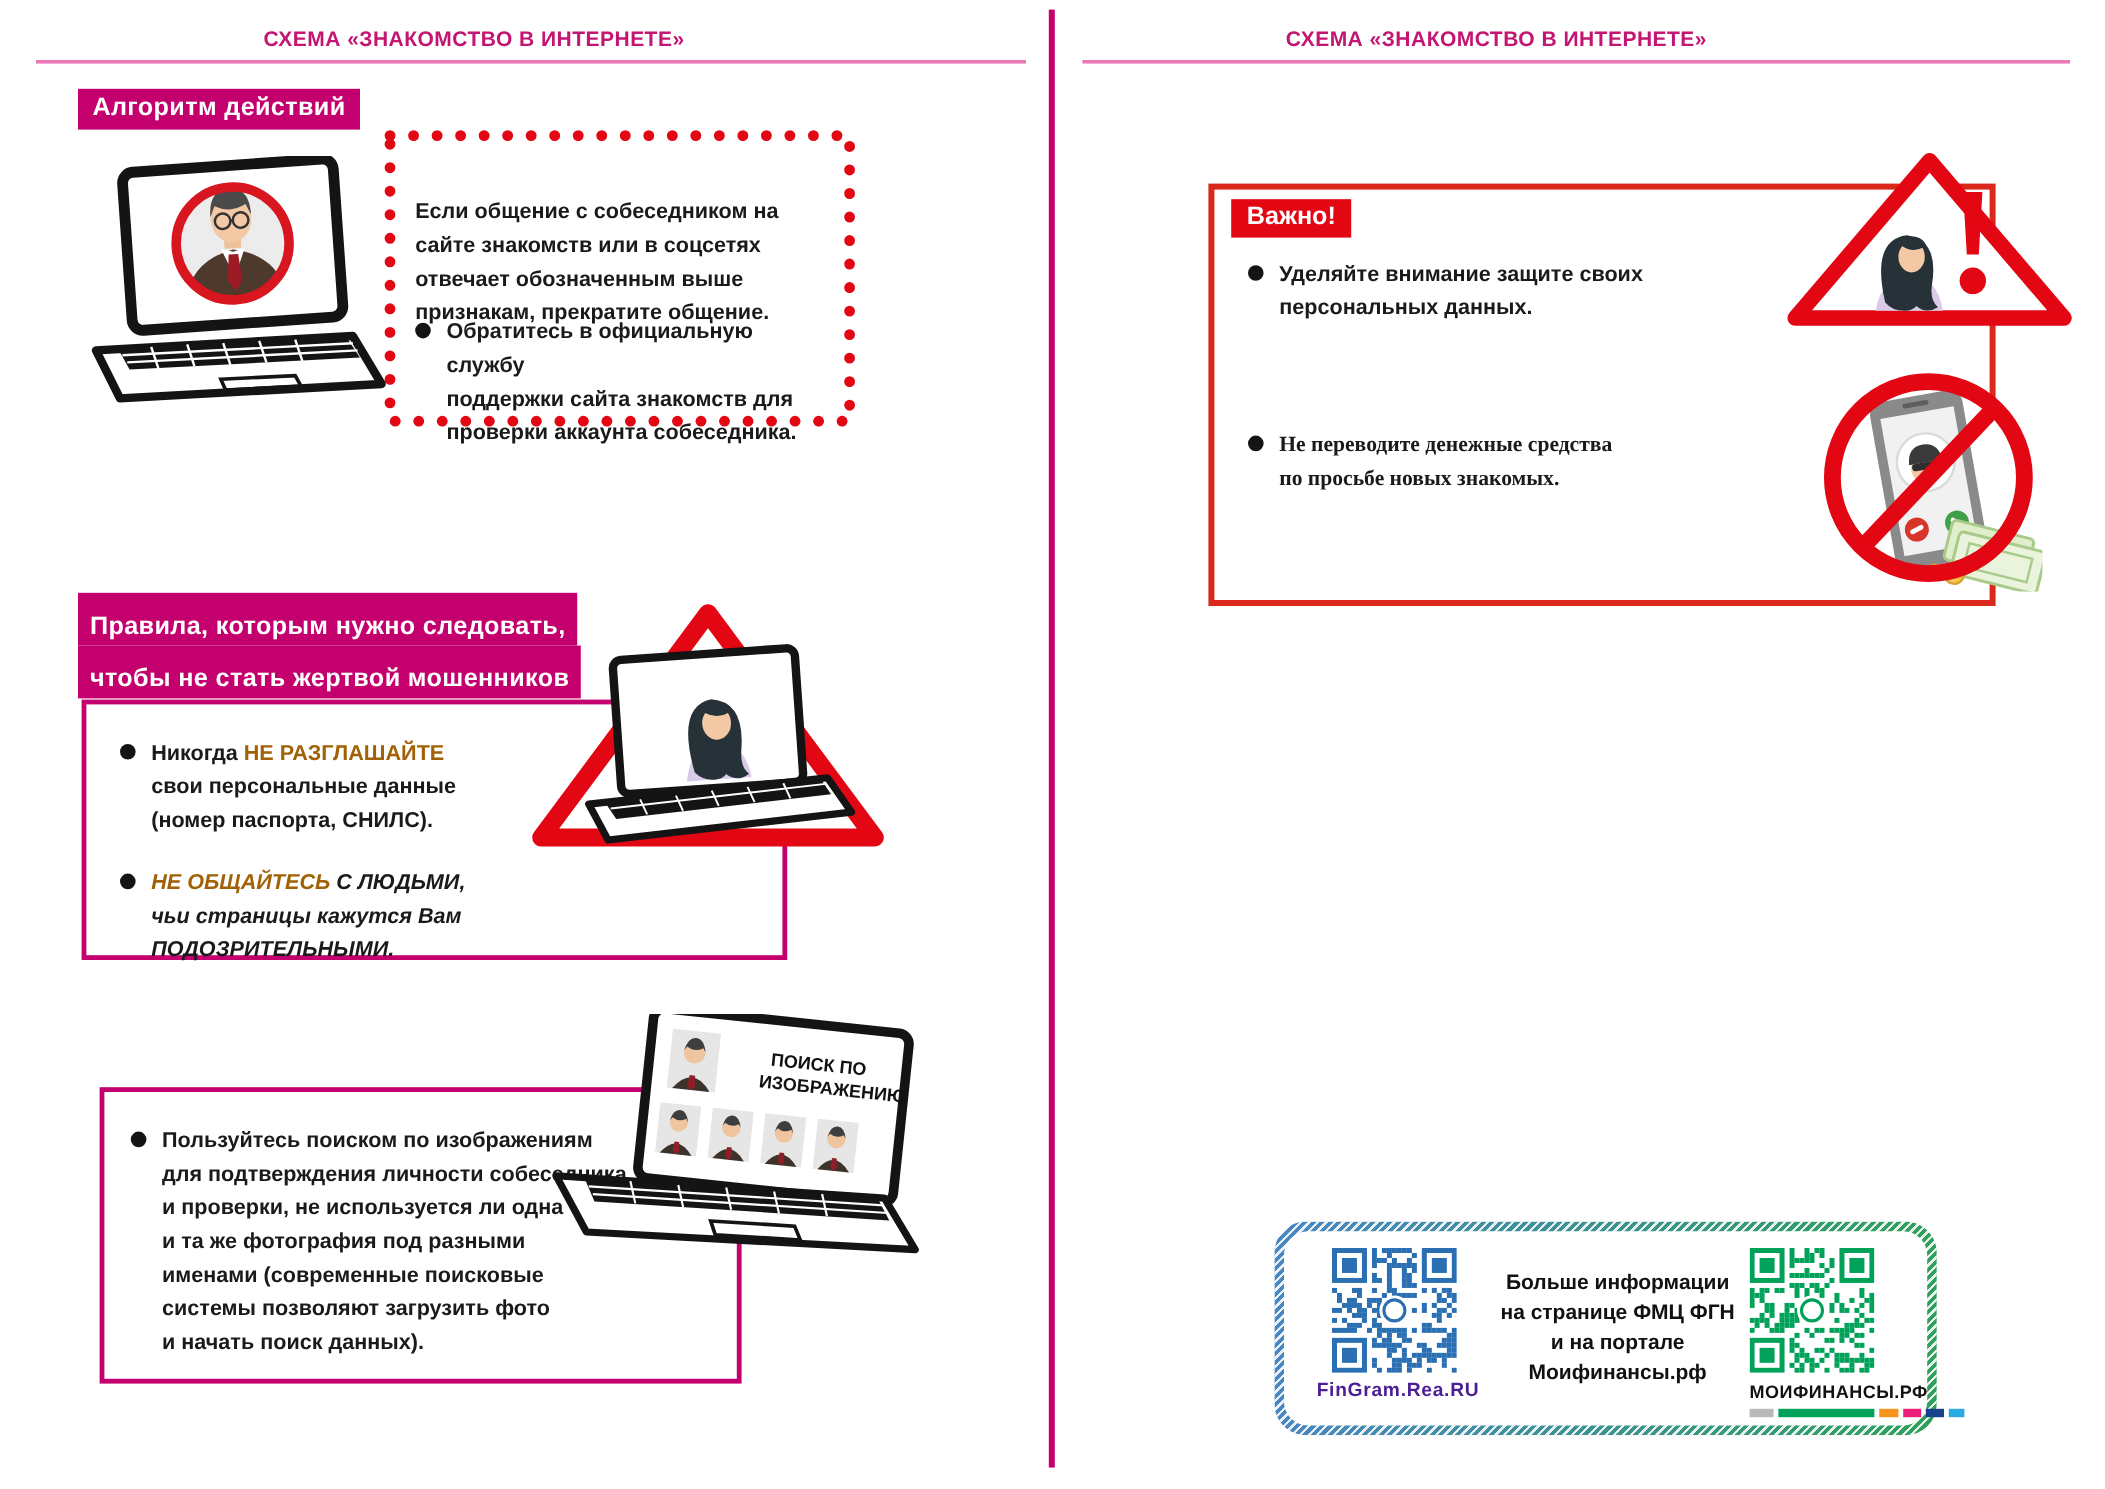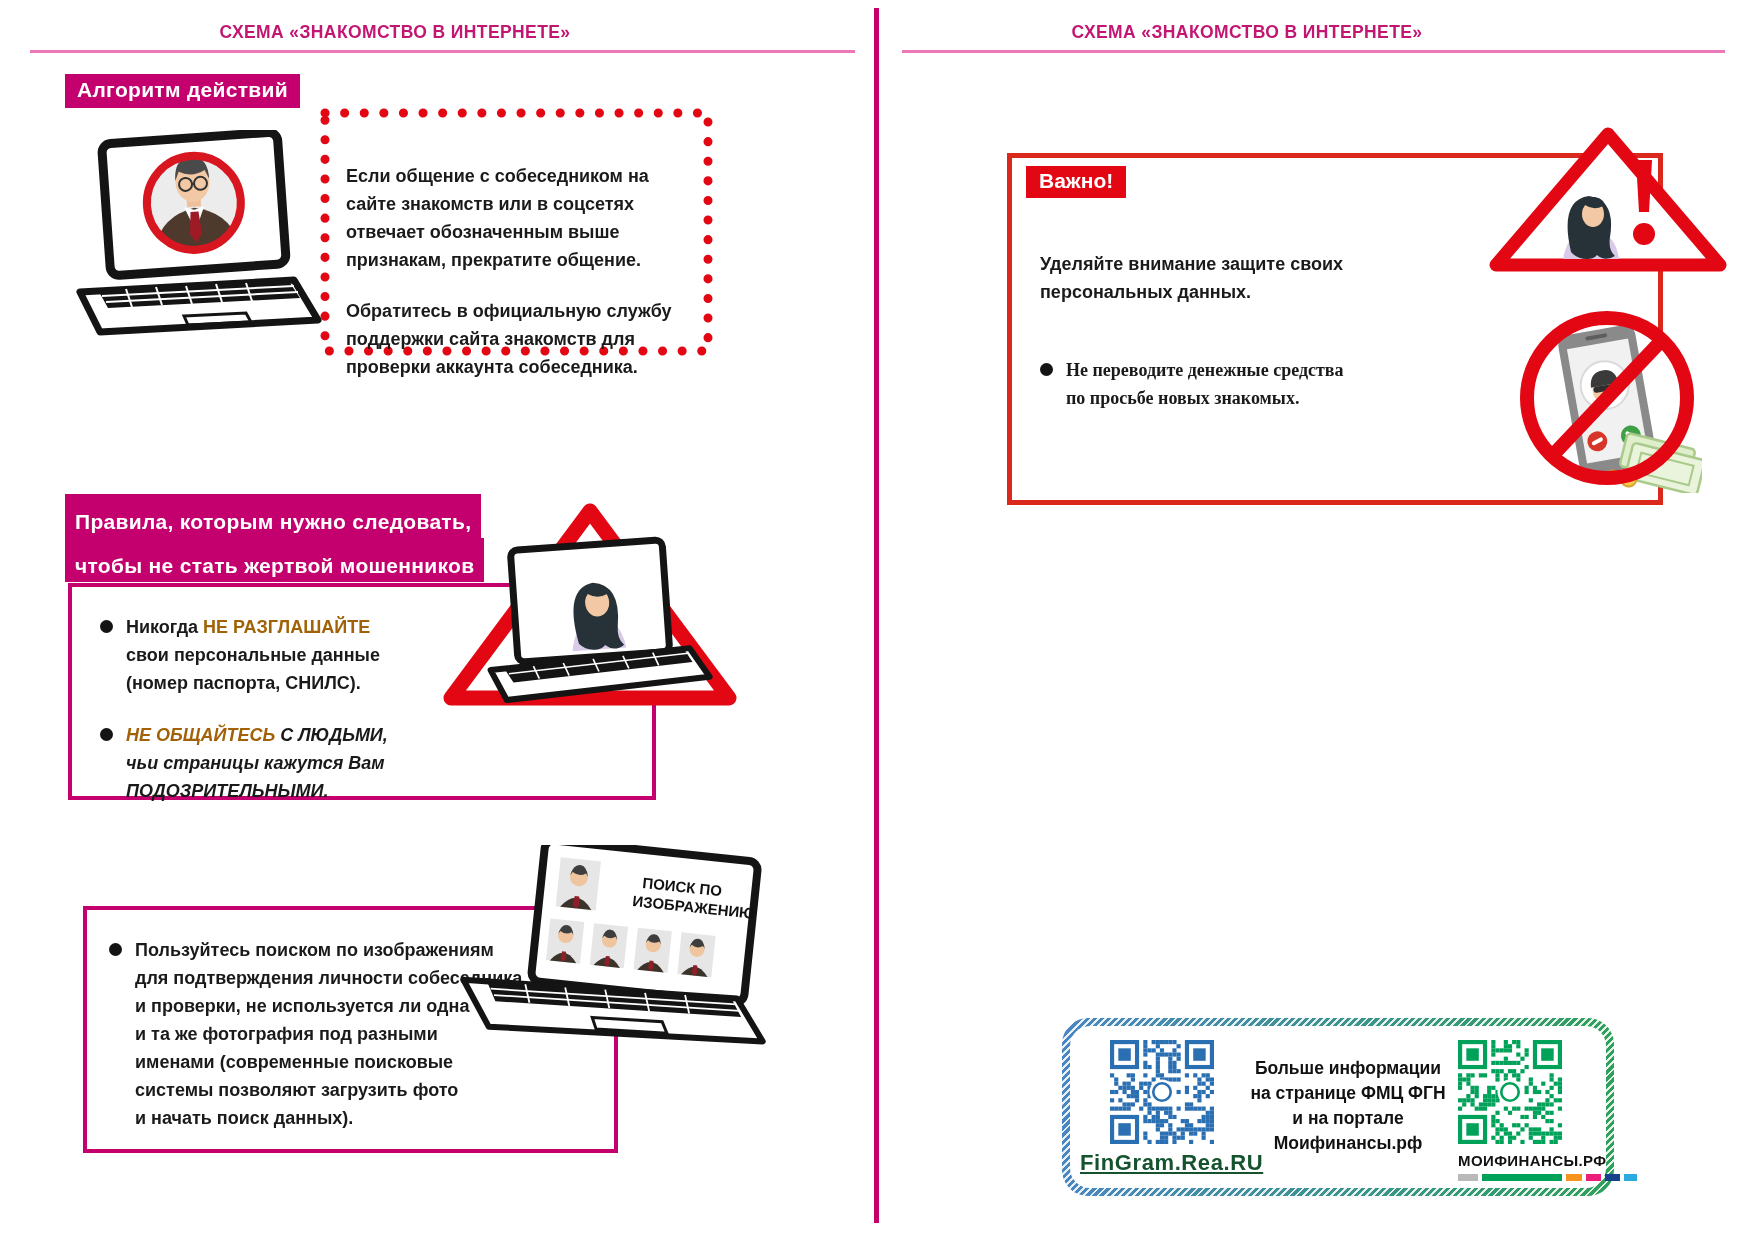--- a/index.html
+++ b/index.html
@@ -21,21 +21,21 @@
   .item{display:flex;align-items:flex-start;}
   .dot{flex:0 0 13px;height:13px;border-radius:50%;background:#141414;margin:7px 13px 0 0;}
   .txt{white-space:pre-line;font-weight:bold;font-size:18px;line-height:28px;color:#1a1a1a;}
   .red-text{color:#a16207;}
   
   .qr-panel{border-radius:26px;
      background:repeating-linear-gradient(135deg,rgba(255,255,255,.88) 0 2px,rgba(255,255,255,0) 2px 5px),
                 linear-gradient(90deg,#4A86C2,#2FA05A);}
   .qr-inner{position:absolute;inset:8px;background:#fff;border-radius:20px;}
   .qr-info{white-space:pre-line;font-weight:bold;font-size:17.5px;line-height:25px;text-align:center;color:#111;}
-  .fingram{color:#14532d;font-weight:bold;font-size:22px;letter-spacing:.6px;text-align:center;text-decoration:underline;}
+  .fingram{color:#4c1d95;font-weight:bold;font-size:16px;letter-spacing:.6px;text-align:center;}
   .moifin{color:#111;font-weight:bold;font-size:15px;letter-spacing:.4px;}
   .bars{display:flex;gap:4px;align-items:center;}
   .bars div{height:7px;}
 </style>
 </head>
 <body>
 
 <div class="canvas">
 
   <div class="abs hdr" style="left:30px;width:730px;">СХЕМА «ЗНАКОМСТВО В ИНТЕРНЕТЕ»</div>
@@ -52,21 +52,21 @@
     <svg class="abs" style="left:0;top:0;" width="397" height="252">
       <rect x="7" y="7" width="383" height="238" fill="none" stroke="#E30613" stroke-width="9" stroke-dasharray="0.1 19.5" stroke-linecap="round"></rect>
     </svg>
     <div class="abs item" style="left:28px;top:36px;width:345px;flex-direction:column;">
       <div class="dot"></div>
       <div class="txt">Если общение с собеседником на
 сайте знакомств или в соцсетях
 отвечает обозначенным выше
 признакам, прекратите общение.</div>
     </div>
-    <div class="abs item" style="left:28px;top:171px;width:345px;flex-direction:column;">
+    <div class="abs item" style="left:28px;top:156px;width:345px;">
       <div class="dot"></div>
       <div class="txt">Обратитесь в официальную службу
 поддержки сайта знакомств для
 проверки аккаунта собеседника.</div>
     </div>
   </div>
 
   <svg class="abs" style="left:46px;top:130px;" width="290" height="210" viewBox="0 0 290 210">
     <g transform="rotate(-4 146 75)">
       <rect x="60" y="8" width="176" height="132" rx="9" fill="#fff" stroke="#141414" stroke-width="9"></rect>
@@ -188,21 +188,21 @@
         <line x1="250" y1="144" x2="256" y2="162"></line>
       </g>
       <polygon points="160,176 230,173 236,184 165,187" fill="none" stroke="#141414" stroke-width="3"></polygon>
     </g>
   </svg>
 
   <div class="abs red-box" style="left:1007px;top:153px;width:656px;height:352px;">
     <div class="abs" style="left:14px;top:8px;">
       <span class="badge-red">Важно!</span>
     </div>
-    <div class="abs item" style="left:28px;top:72px;width:440px;flex-direction:column;">
+    <div class="abs item" style="left:28px;top:56px;width:440px;">
       <div class="dot"></div>
       <div class="txt">Уделяйте внимание защите своих
 персональных данных.</div>
     </div>
     <div class="abs item" style="left:28px;top:198px;width:440px;font-family:Liberation Serif, serif;">
       <div class="dot"></div>
       <div class="txt">Не переводите денежные средства
 по просьбе новых знакомых.</div>
     </div>
   </div>

